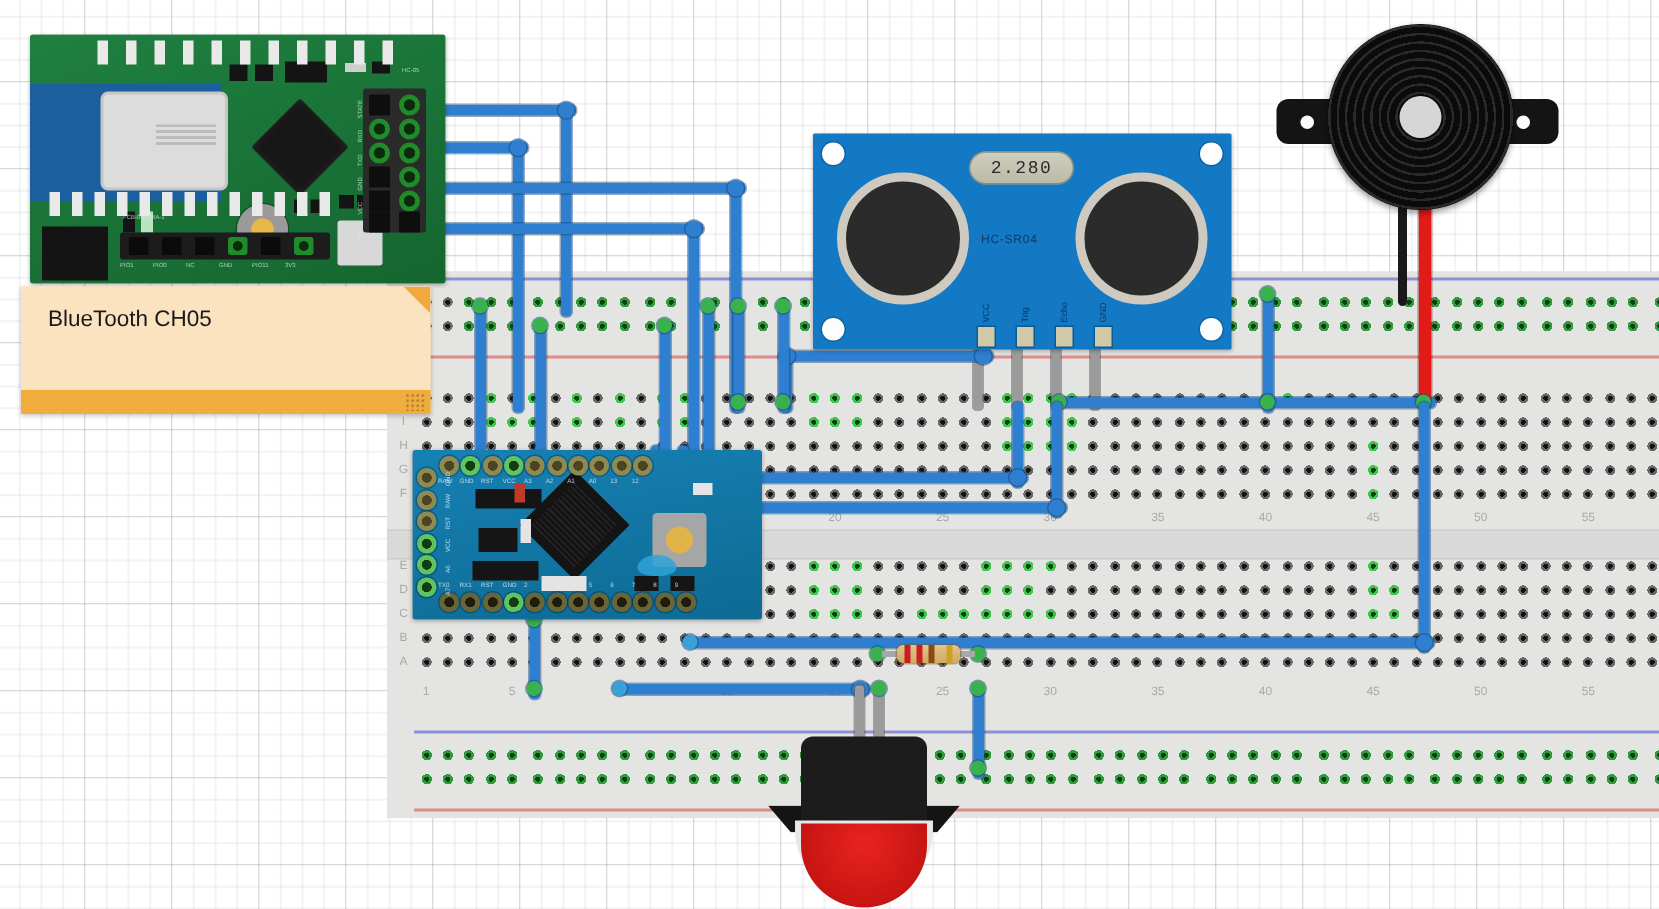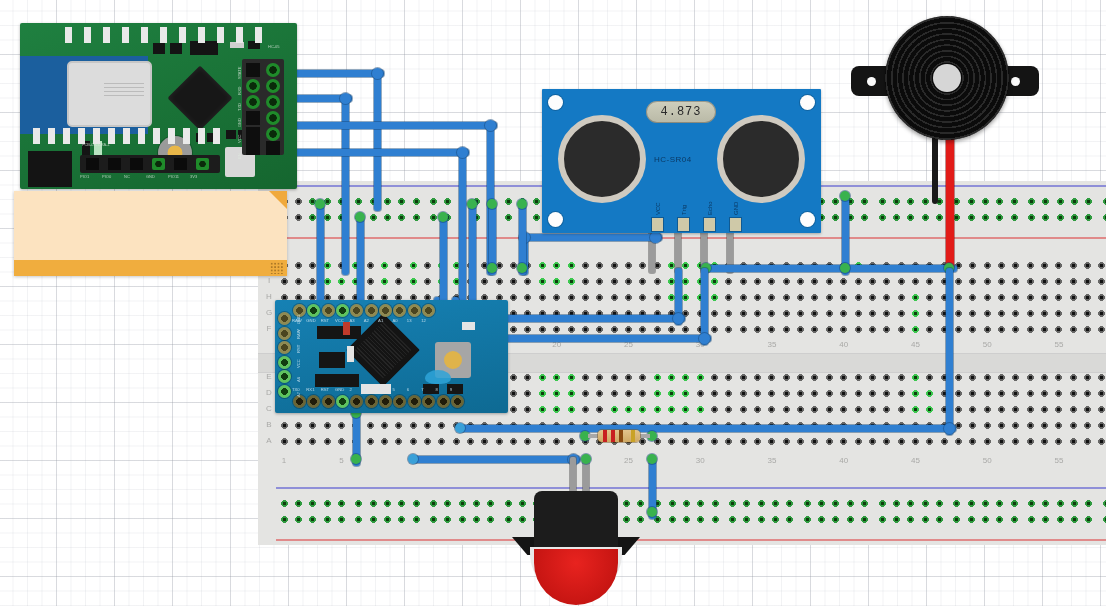--- a/index.html
+++ b/index.html
@@ -1301,30 +1301,33 @@
       <div class="bt-txt" style="left: 60px; top: 152px;">PIO1</div>
       <div class="bt-txt" style="left: 82px; top: 152px;">PIO0</div>
       <div class="bt-txt" style="left: 104px; top: 152px;">NC</div>
       <div class="bt-txt" style="left: 126px; top: 152px;">GND</div>
       <div class="bt-txt" style="left: 148px; top: 152px;">PIO11</div>
       <div class="bt-txt" style="left: 170px; top: 152px;">3V3</div>
     </div>
 </div>
 
 <div id="note">
+  <div class="body">
+    <div class="txt">BlueTooth CH05</div>
+  </div>
   <div class="fold"></div>
   <div class="foot"></div>
   <div class="grip"></div>
 </div>
 
 <div id="sr04">
   <div class="tx" style="left:16px;"></div>
   <div class="tx" style="right:16px;"></div>
   <div class="osc">
-    <span>4.873</span>
+    <span>2.280</span>
   </div>
   <div class="model">HC-SR04</div>
   <div class="mh" style="left:6px;top:6px;"></div>
   <div class="mh" style="right:6px;top:6px;"></div>
   <div class="mh" style="left:6px;bottom:6px;"></div>
   <div class="mh" style="right:6px;bottom:6px;"></div>
   <div id="sr04-pads">
       <div class="pad" style="left: 110px;"></div>
       <div class="plabel" style="left: 119px;">VCC</div>
       <div class="pad" style="left: 136px;"></div>

